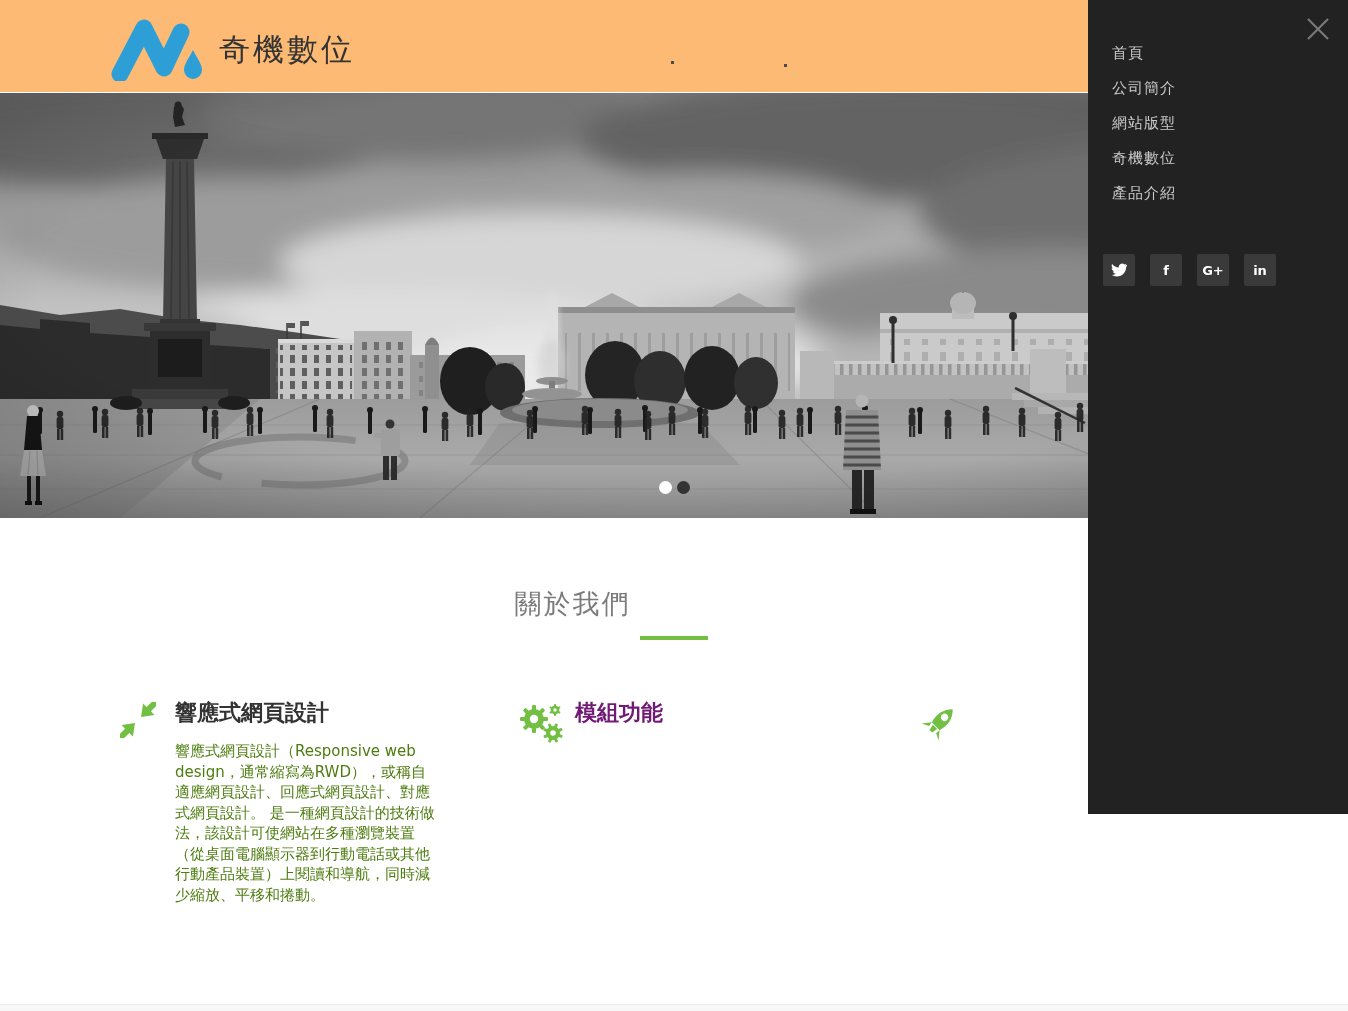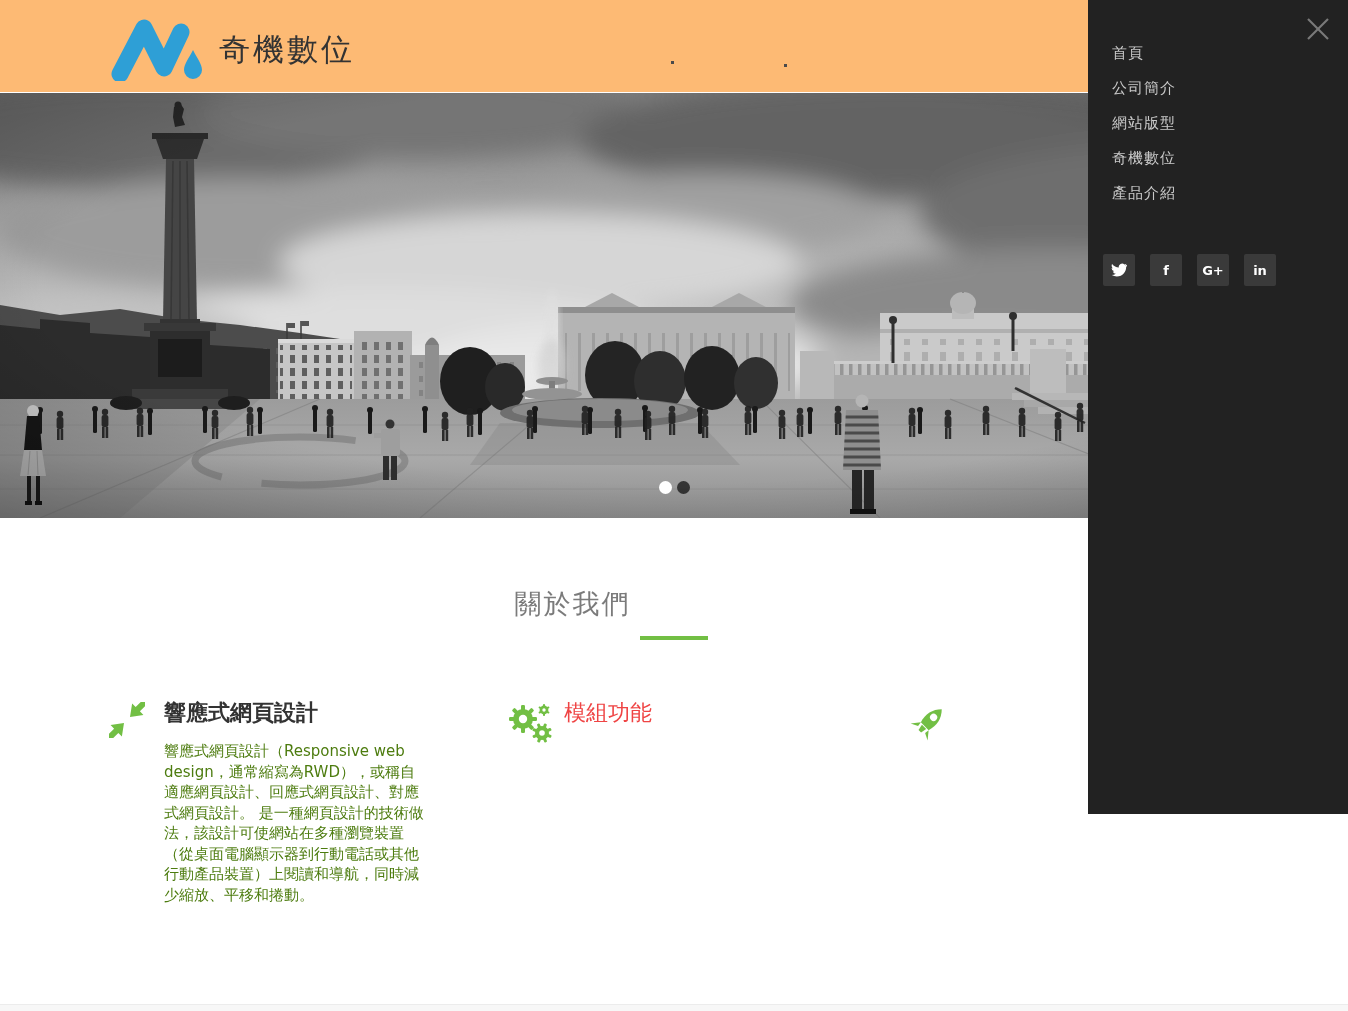--- a/index.html
+++ b/index.html
@@ -29,25 +29,25 @@
   .menu-item { font-size:15px; color:#c9c9c9; margin-bottom:20px; line-height:15px; cursor:pointer; letter-spacing:1px; }
   .social { position:absolute; left:15px; top:254px; display:flex; gap:15px; }
   .social-btn { width:32px; height:32px; background:#3a3a3a; border-radius:2px; display:flex;
                 align-items:center; justify-content:center; color:#fff; cursor:pointer;
                 font-weight:bold; font-size:13px; }
 
   
   .section-title { position:absolute; top:586px; left:0; width:1145px; text-align:center;
                    font-size:27px; color:#7b7b7b; letter-spacing:2px; z-index:2; }
   .title-underline { position:absolute; top:636px; left:640px; width:68px; height:4px; background:#72BF44; z-index:2; }
-  .features { position:absolute; top:698px; left:109px; width:1200px; display:flex; z-index:2; }
+  .features { position:absolute; top:698px; left:120px; width:1200px; display:flex; z-index:2; }
   .feature { width:400px; display:flex; align-items:flex-start; }
   .feature-icon { width:55px; flex:none; padding-top:4px; }
   .feature-content { width:264px; }
-  .feature-title { font-size:22px; color:#ef4444; font-weight:400; margin-bottom:13px; }
+  .feature-title { font-size:22px; color:#701a75; font-weight:700; margin-bottom:13px; }
   .feature.first .feature-title { color:#333; font-weight:bold; }
   .feature-body { font-size:15px; line-height:20.5px; color:#4d7c0f; }
 
   .footer-strip { position:absolute; bottom:0; left:0; width:1348px; height:7px;
                   background:#f7f7f7; border-top:1px solid #ececec; z-index:6; }
 </style>
 </head>
 <body>
 
 <div class="header">

